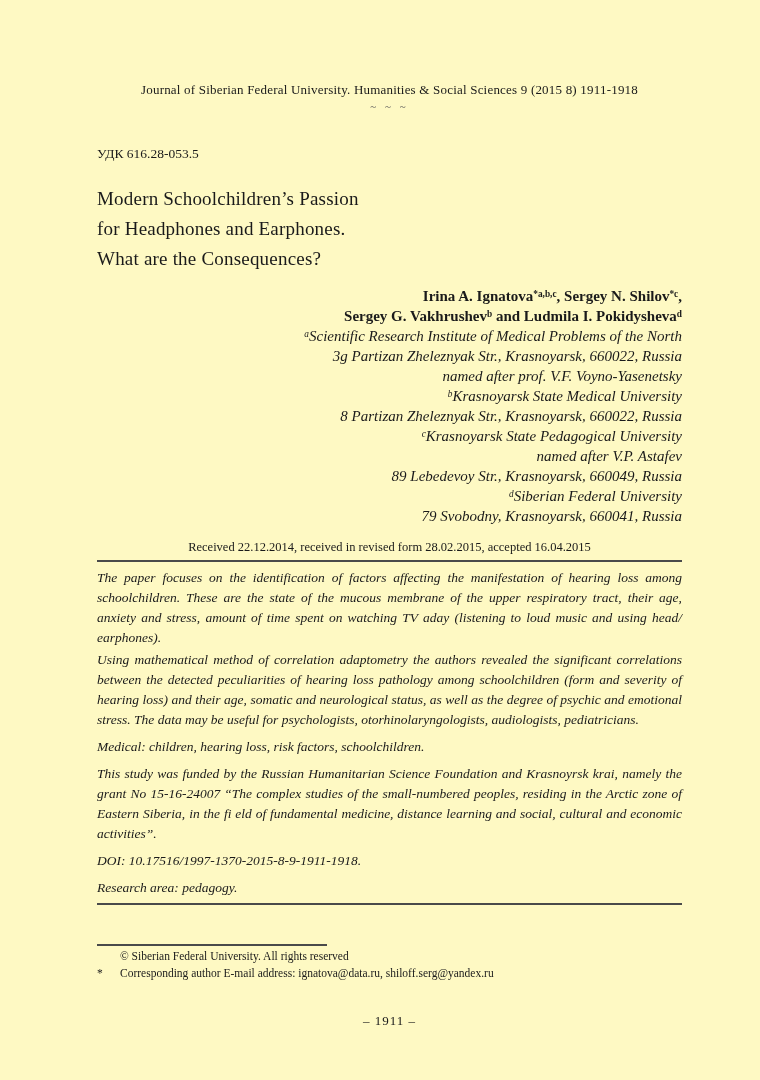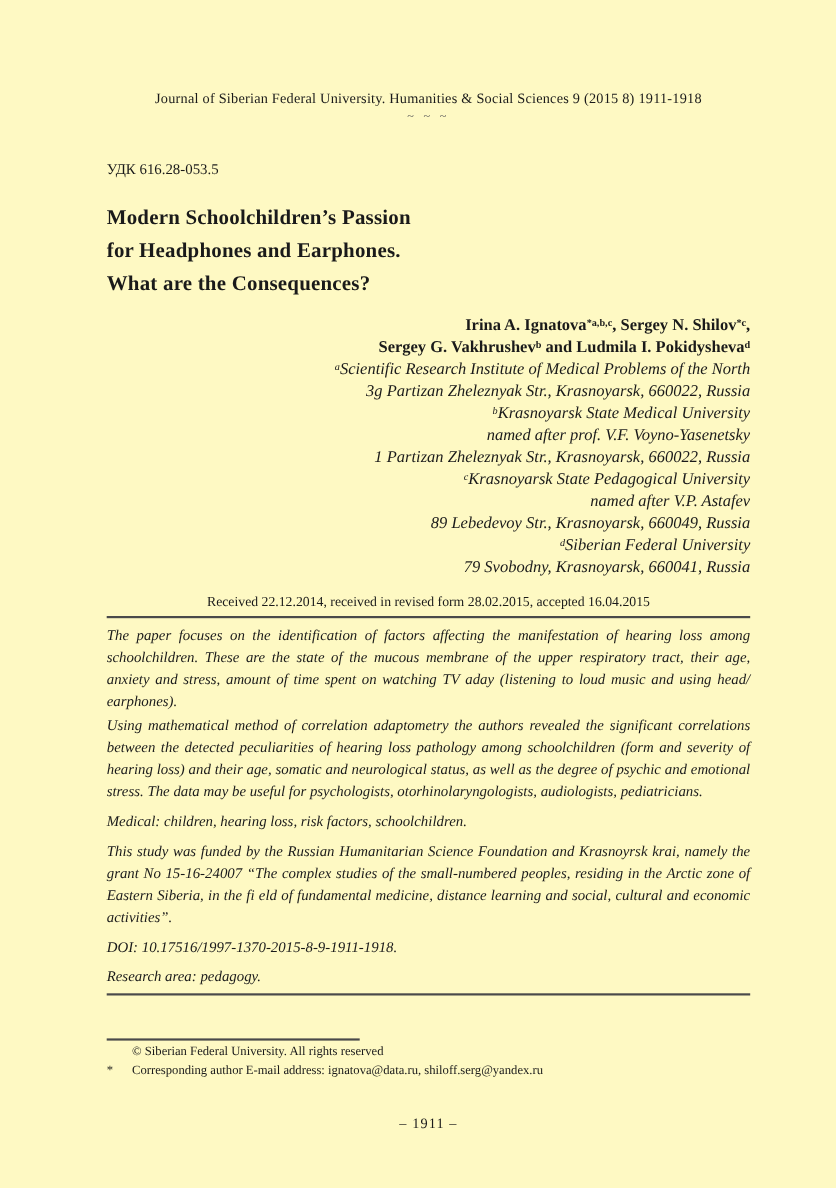--- a/index.html
+++ b/index.html
@@ -36,21 +36,21 @@
   }
   .udc {
     margin-top: 34px;
     font-size: 13.5px;
   }
   .title {
     margin-top: 22px;
   }
   .title-line {
     font-size: 19px;
-    font-weight: bold;
+    font-weight: normal;
     line-height: 30px;
     letter-spacing: 0.2px;
   }
   .authors {
     margin-top: 12px;
     text-align: right;
   }
   .author-line {
     font-size: 15px;
     font-weight: bold;
@@ -156,23 +156,23 @@
       </div>
 
     <div class="authors">
         <div class="author-line"><span>Irina A. Ignatova</span><span class="sup">*a,b,c</span><span>, Sergey N. Shilov</span><span class="sup">*c</span><span>,</span></div>
         <div class="author-line"><span>Sergey G. Vakhrushev</span><span class="sup">b</span><span> and Ludmila I. Pokidysheva</span><span class="sup">d</span></div>
       </div>
 
     <div class="affiliations">
         <div class="affiliation-line"><span class="sup">a</span><span>Scientific Research Institute of Medical Problems of the North</span></div>
         <div class="affiliation-line"><span>3g Partizan Zheleznyak Str., Krasnoyarsk, 660022, Russia</span></div>
+        <div class="affiliation-line"><span>named after prof. V.F. Voyno-Yasenetsky</span></div>
         <div class="affiliation-line"><span class="sup">b</span><span>Krasnoyarsk State Medical University</span></div>
-        <div class="affiliation-line"><span>named after prof. V.F. Voyno-Yasenetsky</span></div>
-        <div class="affiliation-line"><span>1 Partizan Zheleznyak Str., Krasnoyarsk, 660022, Russia</span></div>
+        <div class="affiliation-line"><span>8 Partizan Zheleznyak Str., Krasnoyarsk, 660022, Russia</span></div>
         <div class="affiliation-line"><span class="sup">c</span><span>Krasnoyarsk State Pedagogical University</span></div>
         <div class="affiliation-line"><span>named after V.P. Astafev</span></div>
         <div class="affiliation-line"><span>89 Lebedevoy Str., Krasnoyarsk, 660049, Russia</span></div>
         <div class="affiliation-line"><span class="sup">d</span><span>Siberian Federal University</span></div>
         <div class="affiliation-line"><span>79 Svobodny, Krasnoyarsk, 660041, Russia</span></div>
       </div>
 
     <div class="received">Received 22.12.2014, received in revised form 28.02.2015, accepted 16.04.2015</div>
 
     <div class="rule"></div>

